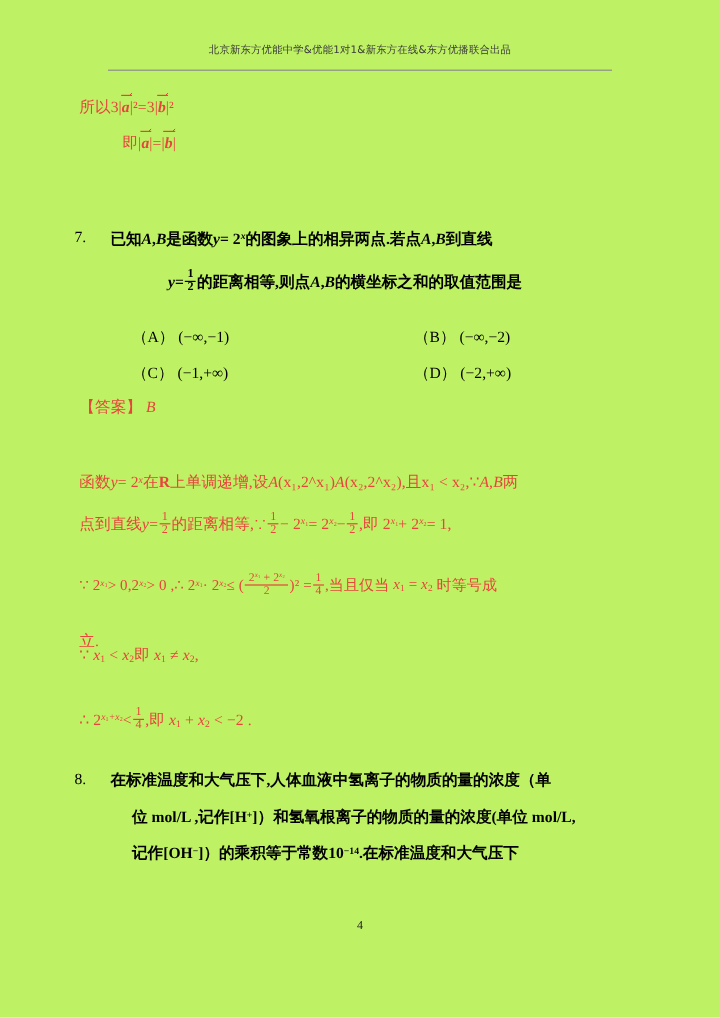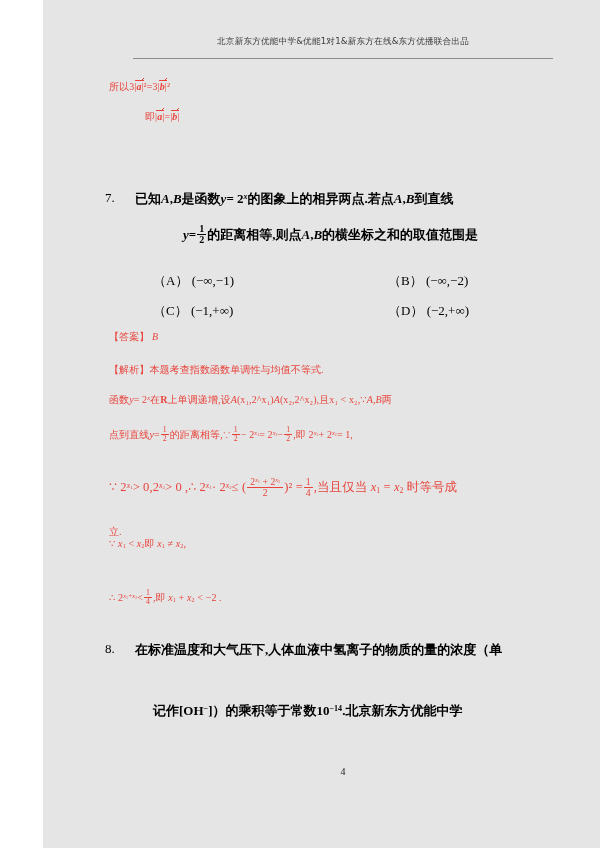--- a/index.html
+++ b/index.html
@@ -11,22 +11,21 @@
     width: 600px;
     height: 848px;
     position: relative;
     font-family: "Liberation Serif", "DejaVu Serif", serif;
     color: #000000;
     overflow: hidden;
   }
   .page {
     position: absolute;
     inset: 0;
-    background: #e5e5e5;
-    margin-left: 43px;
+    background: #bef264;
   }
 
   
   .header {
     position: absolute;
     left: 0;
     top: 36px;
     width: 600px;
     text-align: center;
   }
@@ -48,21 +47,21 @@
 
   
   .blk {
     position: absolute;
     white-space: nowrap;
   }
   .red {
     color: #e8443c;
   }
   .blk.cn {
-    font-size: 10px;
+    font-size: 13px;
     letter-spacing: 0.1px;
   }
   .mathtext {
     font-style: italic;
     font-family: "Liberation Serif", "DejaVu Serif", serif;
   }
   .up {
     font-style: normal;
   }
   .bold-r {
@@ -191,23 +190,20 @@
     <span>（C）</span>&nbsp;<span class="up">(−1,+∞)</span>
   </div>
   <div class="optline" style="left:345px; top:302px;">
     <span>（D）</span>&nbsp;<span class="up">(−2,+∞)</span>
   </div>
 
   <div class="blk cn red" style="left:66px; top:330px;">
     <span>【答案】</span>&nbsp;<span class="mathtext">B</span>
   </div>
 
-  <div class="blk cn red" style="left:66px; top:363px;">
-    <span>【解析】</span><span>本题考查指数函数单调性与均值不等式.</span>
-  </div>
 
   <div class="blk cn red" style="left:66px; top:393px;">
     <span>函数</span><span class="mathtext">y</span><span class="up">= 2</span><sup>x</sup><span>在</span><span class="bold-r">R</span><span>上单调递增,设</span><span class="mathtext">A</span><span class="up">(x₁,2^x₁)</span><span class="mathtext">A</span><span class="up">(x₂,2^x₂)</span><span>,且</span><span class="up">x₁ &lt; x₂</span><span>,∵</span><span class="mathtext">A,B</span><span>两</span>
   </div>
 
   <div class="blk cn red" style="left:66px; top:427px;">
     <span>点到直线</span><span class="mathtext">y</span><span class="up">=</span><span class="frac"><span class="num up">1</span><span class="den up">2</span></span><span>的距离相等,∵</span><span class="frac"><span class="num up">1</span><span class="den up">2</span></span><span class="up">− 2</span><sup>x<sub class="up">1</sub></sup><span class="up">= 2</span><sup>x<sub class="up">2</sub></sup><span class="up">−</span><span class="frac"><span class="num up">1</span><span class="den up">2</span></span><span>,即 2</span><sup>x<sub class="up">1</sub></sup><span class="up">+ 2</span><sup>x<sub class="up">2</sub></sup><span class="up">= 1,</span>
   </div>
 
   <div class="blk cn red" style="left:66px; top:478px; font-size:12.5px;">
@@ -221,20 +217,23 @@
   </div>
 
   <div class="blk cn red" style="left:66px; top:590px;">
     <span class="up">∴ 2</span><sup>x<sub class="up">1</sub>+x<sub class="up">2</sub></sup><span class="up">&lt;</span><span class="frac"><span class="num up">1</span><span class="den up">4</span></span><span>,即</span><span class="up">&nbsp;<i>x</i><sub class="up">1</sub> + <i>x</i><sub class="up">2</sub>&nbsp;</span><span class="up">&lt; −2 .</span>
   </div>
 
   <div class="qnum" style="left:62px; top:641px;">8.</div>
 
   <div class="qline" style="left:92px; top:641px;">在标准温度和大气压下,人体血液中氢离子的物质的量的浓度（单</div>
 
+  <div class="qline" style="left:110px; top:672px;">
+    <span>位 mol/L ,记作[H</span><sup class="up">+</sup><span>]）和氢氧根离子的物质的量的浓度(单位 mol/L,</span>
+  </div>
 
   <div class="qline" style="left:110px; top:702px;">
-    <span>记作[OH</span><sup class="up">−</sup><span>]）的乘积等于常数10</span><sup class="up">−14</sup><span>.北京新东方优能中学</span>
+    <span>记作[OH</span><sup class="up">−</sup><span>]）的乘积等于常数10</span><sup class="up">−14</sup><span>.在标准温度和大气压下</span>
   </div>
 
   <div class="pagenum">4</div>
 
 </div>
 
 </body></html>

